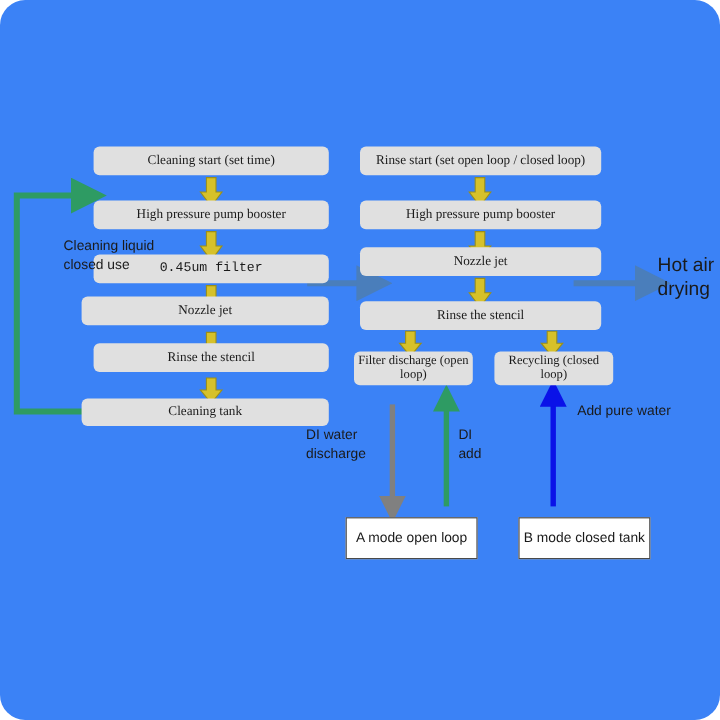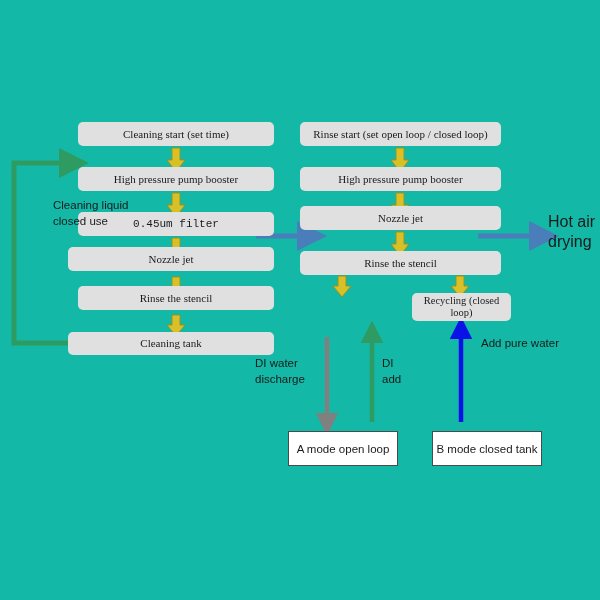--- a/index.html
+++ b/index.html
@@ -4,23 +4,24 @@
 <style>
   html, body {
     margin: 0;
     padding: 0;
     background: #ffffff;
   }
   #canvas {
     position: relative;
     width: 600px;
     height: 600px;
-    background: #14b8a6;
+    background: #3b82f6;
     font-family: "Liberation Serif", serif;
     overflow: hidden;
+    border-radius: 21px;
   }
   
   .pbox {
     position: absolute;
     background: #e0e0e0;
     border-radius: 5px;
     color: #1a1a1a;
     font-family: "Liberation Serif", serif;
     font-size: 11px;
     line-height: 1.15;
@@ -147,20 +148,22 @@
   <div class="pbox" style="left:68px; top:332px; width:206px; height:23px;">Cleaning tank</div>
 
   <div class="pbox" style="left:300px; top:122px; width:201px; height:24px;">Rinse start (set open loop / closed loop)</div>
 
   <div class="pbox" style="left:300px; top:167px; width:201px; height:24px;">High pressure pump booster</div>
 
   <div class="pbox" style="left:300px; top:206px; width:201px; height:24px;">Nozzle jet</div>
 
   <div class="pbox" style="left:300px; top:251px; width:201px; height:24px;">Rinse the stencil</div>
 
+  <div class="pbox" style="left:295px; top:293px; width:99px; height:28px; font-size:10.5px;">Filter discharge
+(open loop)</div>
 
   <div class="pbox" style="left:412px; top:293px; width:99px; height:28px; font-size:10.5px;">Recycling (closed
 loop)</div>
 
   <div class="mbox" style="left:288px; top:431px; width:110px; height:35px;">A mode open loop</div>
 
   <div class="mbox" style="left:432px; top:431px; width:110px; height:35px;">B mode closed  tank</div>
 
   <div class="lbl" style="left:18px; top:198px; width:90px;margin-left:35px;">Cleaning  liquid
 closed use</div>

